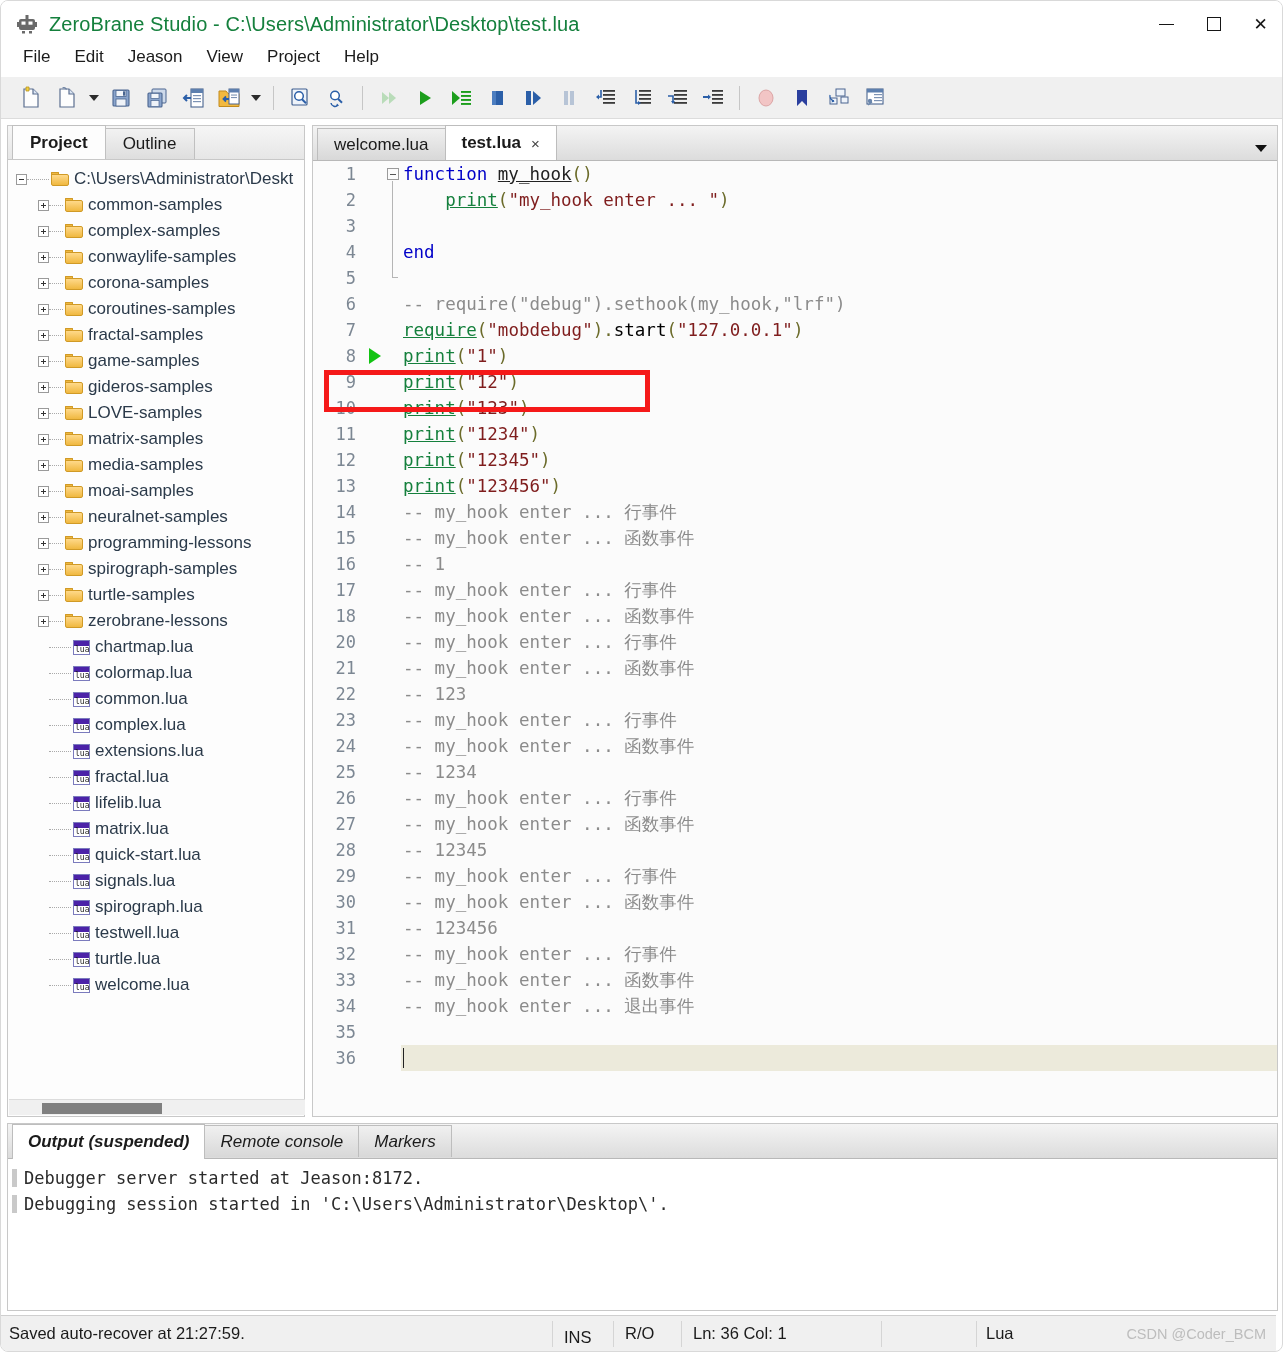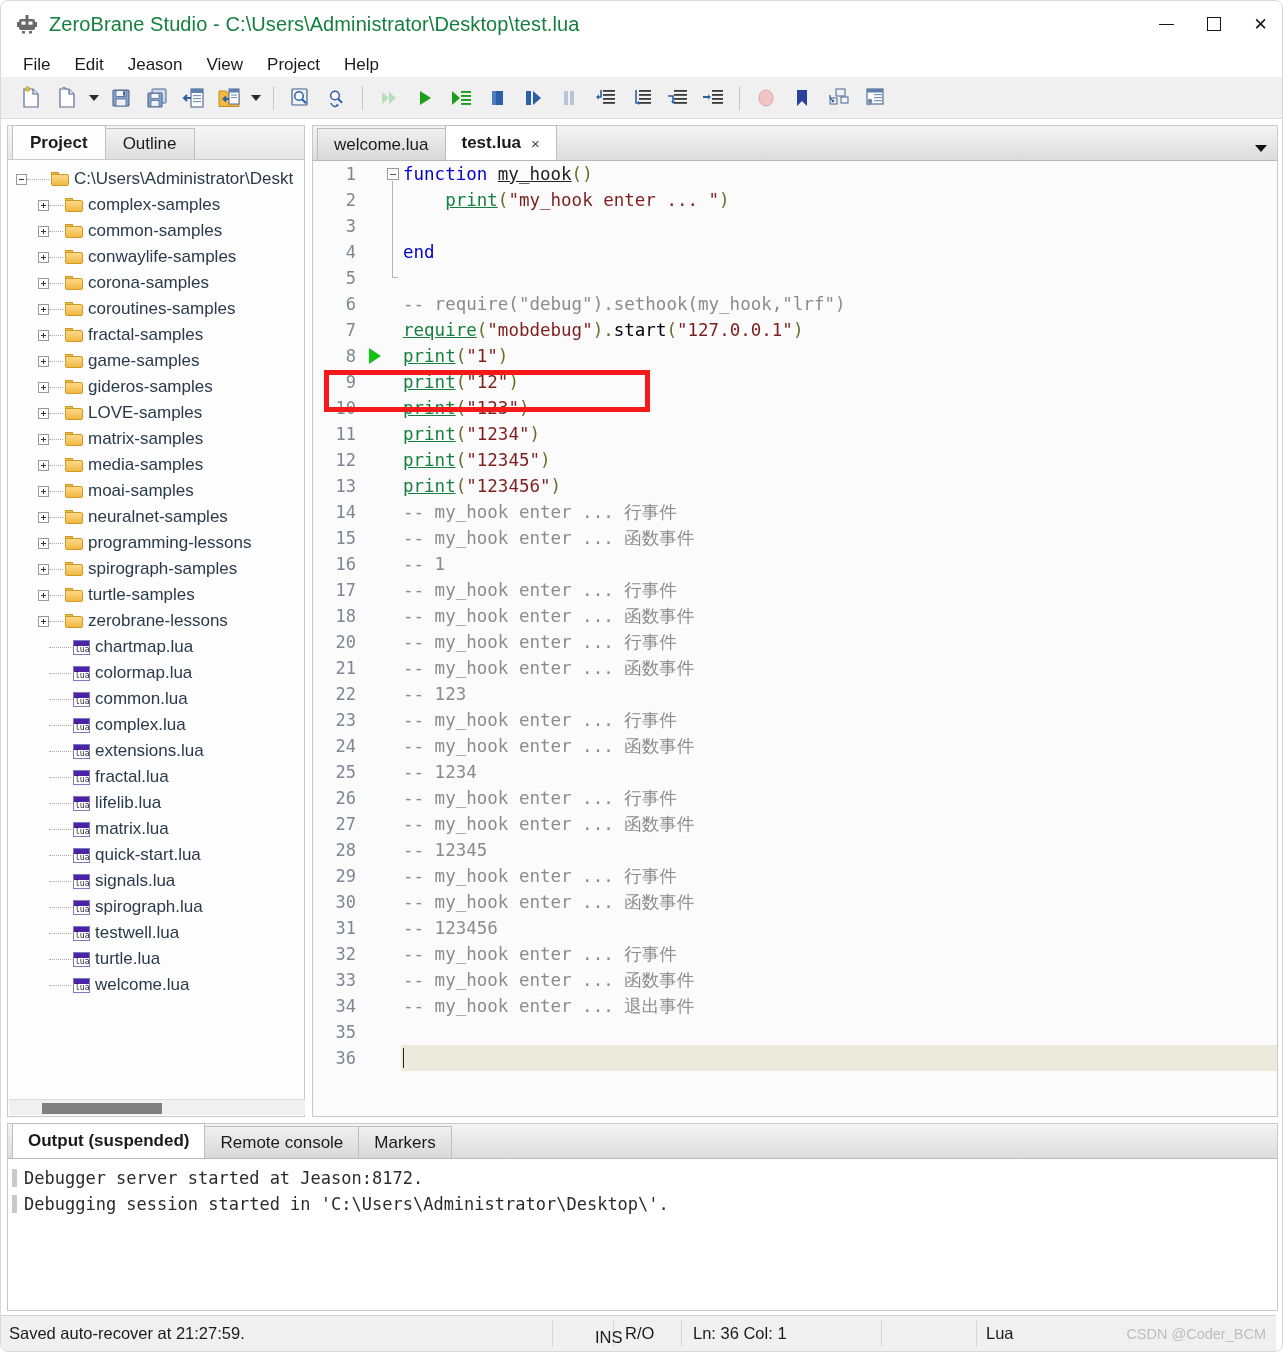--- a/index.html
+++ b/index.html
@@ -36,21 +36,21 @@
   .winbtn {
     width: 47px; height: 46px; display: flex; align-items: center; justify-content: center;
     font-size: 17px; color: #161616;
   }
   .winbtn .sq { width: 14px; height: 14px; border: 1.4px solid #161616; }
   .winbtn .mn { width: 15px; height: 0; border-top: 1.4px solid #161616; }
 
   
   .menubar {
     position: absolute; left: 0; top: 44px; width: 1283px; height: 32px;
-    background: #ffffff; display: flex; align-items: flex-end; padding-left: 10px;
+    background: #ffffff; display: flex; align-items: flex-start; padding-left: 10px;
   }
   .menu-item {
     font-size: 17px; color: #1b1b1b; padding: 2px 12px; white-space: nowrap;
   }
 
   
   .toolbar {
     position: absolute; left: 0; top: 76px; width: 1283px; height: 42px;
     background: #f0f0f0; border-bottom: 1px solid #dcdcdc;
     display: flex; align-items: center; padding-left: 12px; gap: 0px;
@@ -176,21 +176,21 @@
     border: 5px solid #f51919; pointer-events:none; z-index: 9;
   }
 
   
   .outpanel {
     position: absolute; left: 6px; top: 1122px; width: 1271px; height: 188px;
     background:#ffffff; border:1px solid #c8c8c8;
   }
   .otabstrip {
     height: 35px; background: linear-gradient(#f4f4f4,#dcdcdc);
-    border-bottom:1px solid #b8b8b8; display:flex; align-items:flex-end; padding-left:4px;
+    border-bottom:1px solid #b8b8b8; display:flex; align-items:center; padding-left:4px;font-style:italic;
   }
   .otab {
     height:32px; padding:0 15px; display:flex; align-items:center; font-size:17px;
     color:#1b1b1b; border:1px solid #bdbdbd; border-bottom:none;
     background:linear-gradient(#f0f0f0,#d8d8d8); margin-right:-1px;
   }
   .otab.active { background:#ffffff; font-weight:bold; height:35px; }
   .outbody {
     padding: 6px 0 0 0; font-family:"DejaVu Sans Mono","Liberation Mono",monospace;
     font-size:17px; line-height:26px; color:#2b2b2b;
@@ -201,21 +201,21 @@
   .oline .otext { padding-left:4px; }
 
   
   .statusbar {
     position:absolute; left:0; bottom:0; width:1275px; height:36px;
     background:#f0f0f0; border-top:1px solid #cfcfcf;
     display:flex; align-items:center; font-size:16.5px; color:#1b1b1b;
   }
   .sb-seg { position:absolute; white-space:nowrap; }
   .sb-msg   { left: 8px; }
-  .sb-ins   { left: 594px; margin-top: 8px; }
+  .sb-ins   { left: 563px; margin-top: 8px; }
   .sb-ro    { left: 624px; }
   .sb-lncol { left: 692px; }
   .sb-lang  { left: 985px; }
   .sb-wm    { right: 10px; color:#bdbdbd; font-size:14.5px; }
   .sb-div { position:absolute; top:5px; width:1px; height:26px; background:#d5d5d5; }
 </style>
 </head>
 <body>
 
 <div id="app">
@@ -481,30 +481,30 @@
           </span>
           <span>C:\Users\Administrator\Deskt</span>
         </div>
         <div class="trow" style="padding-left:28px">
           <span class="expander plus"></span>
           <span class="dots short"></span>
           <span class="folder">
             <span class="tab"></span>
             <span class="body"></span>
           </span>
+          <span>common-samples</span>
+        </div>
+        <div class="trow" style="padding-left:28px">
+          <span class="expander plus"></span>
+          <span class="dots short"></span>
+          <span class="folder">
+            <span class="tab"></span>
+            <span class="body"></span>
+          </span>
           <span>complex-samples</span>
-        </div>
-        <div class="trow" style="padding-left:28px">
-          <span class="expander plus"></span>
-          <span class="dots short"></span>
-          <span class="folder">
-            <span class="tab"></span>
-            <span class="body"></span>
-          </span>
-          <span>common-samples</span>
         </div>
         <div class="trow" style="padding-left:28px">
           <span class="expander plus"></span>
           <span class="dots short"></span>
           <span class="folder">
             <span class="tab"></span>
             <span class="body"></span>
           </span>
           <span>conwaylife-samples</span>
         </div>

